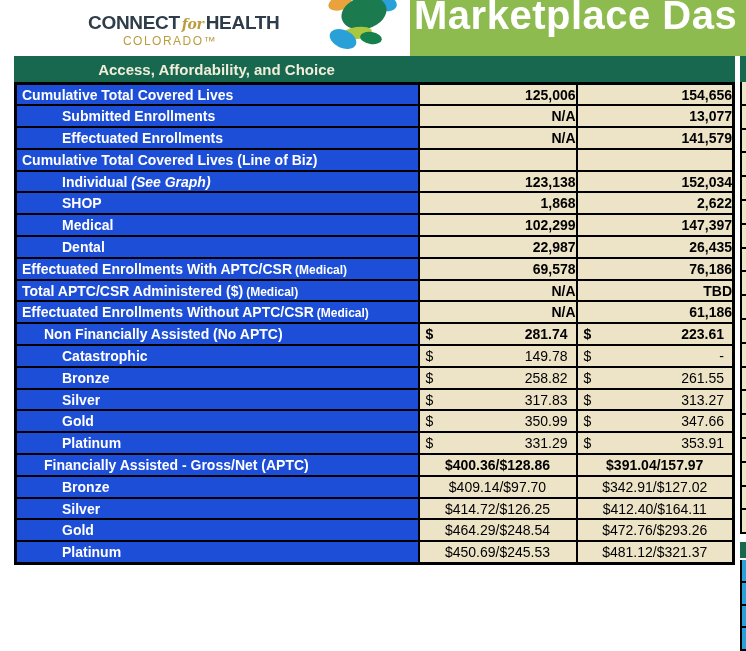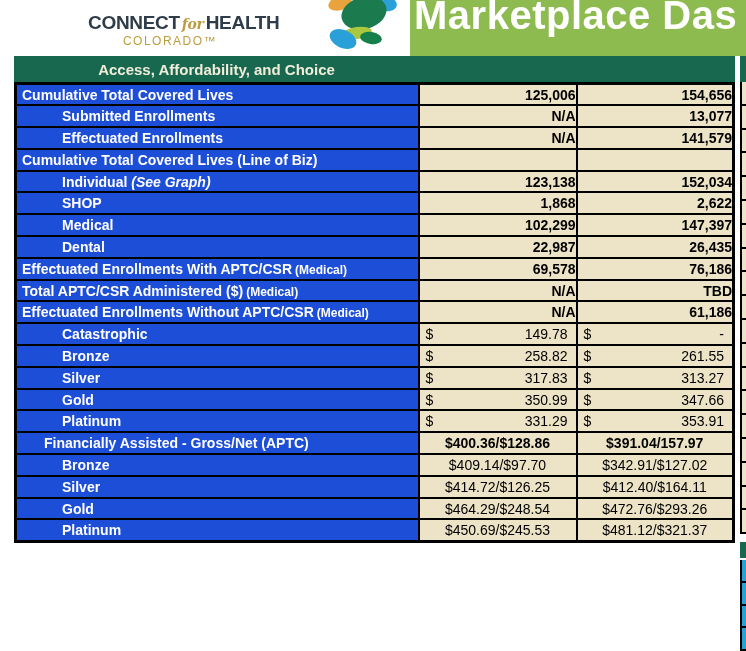--- a/index.html
+++ b/index.html
@@ -137,20 +137,35 @@
       </tr>
       <tr>
         <td class="lbl ind0"><span>Total APTC/CSR Administered ($)</span><span class="sub">(Medical)</span></td>
         <td class="val num">N/A</td>
         <td class="val num">TBD</td>
       </tr>
       <tr>
         <td class="lbl ind0"><span>Effectuated Enrollments Without APTC/CSR</span><span class="sub">(Medical)</span></td>
         <td class="val num">N/A</td>
         <td class="val num">61,186</td>
+      </tr>
+      <tr>
+        <td class="lbl ind1"><span>Non Financially Assisted (No APTC)</span></td>
+        <td class="val dollar bv">
+          <div class="drow">
+            <span>$</span>
+            <span>281.74</span>
+          </div>
+        </td>
+        <td class="val dollar bv">
+          <div class="drow">
+            <span>$</span>
+            <span>223.61</span>
+          </div>
+        </td>
       </tr>
       <tr>
         <td class="lbl ind2"><span>Catastrophic</span></td>
         <td class="val dollar">
           <div class="drow">
             <span>$</span>
             <span>149.78</span>
           </div>
         </td>
         <td class="val dollar">

